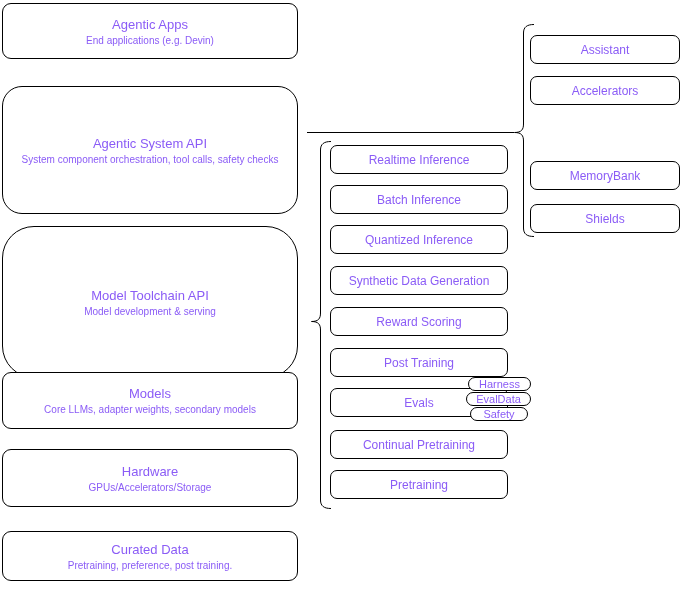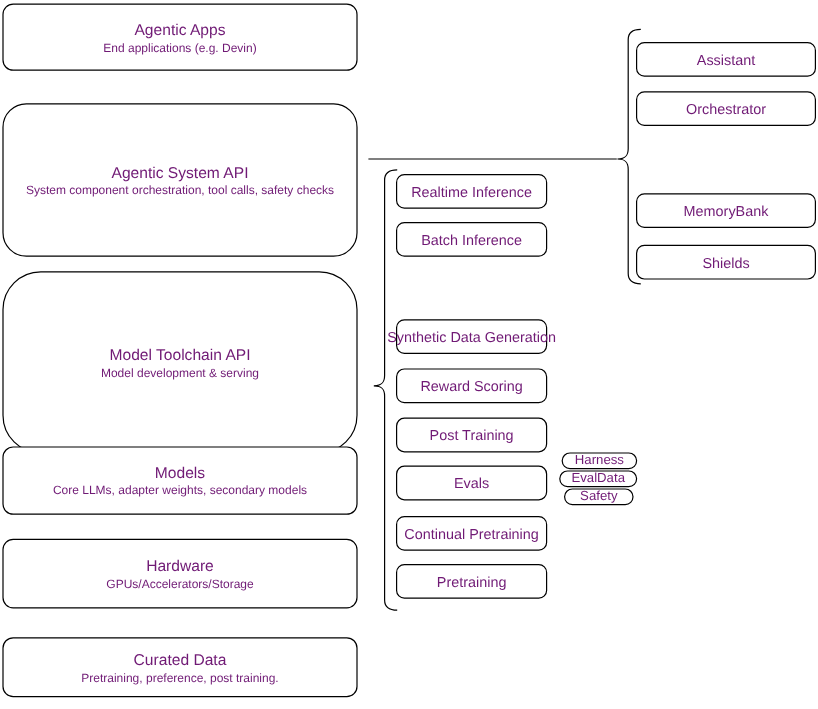--- a/index.html
+++ b/index.html
@@ -6,21 +6,21 @@
     margin: 0;
     padding: 0;
     background: #ffffff;
   }
   .canvas {
     position: relative;
     width: 682px;
     height: 591px;
     background: #ffffff;
     font-family: "Liberation Sans", sans-serif;
-    color: #701a75;
+    color: #8b5cf6;
     overflow: hidden;
   }
   .canvas * { box-sizing: border-box; }
   svg.connector-layer {
     position: absolute;
     left: 0; top: 0;
     width: 682px; height: 591px;
   }
   .box {
     position: absolute;
@@ -50,21 +50,21 @@
     height: 29px;
     border: 1px solid #000000;
     border-radius: 7px;
     background: #ffffff;
     display: flex;
     align-items: center;
     justify-content: center;
     font-size: 12px;
     white-space: nowrap;
   }
-  .node  { left: 330px; width: 126px; text-align: right; }
+  .node  { left: 330px; width: 178px; text-align: right; }
   .rnode { left: 530px; width: 150px; }
   .pill {
     position: absolute;
     height: 14px;
     border: 1px solid #000000;
     border-radius: 8px;
     background: #ffffff;
     display: flex;
     align-items: center;
     justify-content: center;
@@ -116,20 +116,23 @@
     <div class="box-title">Curated Data</div>
     <div class="box-subtitle">Pretraining, preference, post training.</div>
   </div>
 
   <div class="node" style="top:145px">
     <span>Realtime Inference</span>
   </div>
   <div class="node" style="top:185px">
     <span>Batch Inference</span>
   </div>
+  <div class="node" style="top:225px">
+    <span>Quantized Inference</span>
+  </div>
   <div class="node" style="top:266px">
     <span>Synthetic Data Generation</span>
   </div>
   <div class="node" style="top:307px">
     <span>Reward Scoring</span>
   </div>
   <div class="node" style="top:348px">
     <span>Post Training</span>
   </div>
   <div class="node" style="top:388px">
@@ -149,21 +152,21 @@
     <span>EvalData</span>
   </div>
   <div class="pill" style="left:470px;top:407px;width:58px">
     <span>Safety</span>
   </div>
 
   <div class="rnode" style="top:35px">
     <span>Assistant</span>
   </div>
   <div class="rnode" style="top:76px">
-    <span>Orchestrator</span>
+    <span>Accelerators</span>
   </div>
   <div class="rnode" style="top:204px">
     <span>Shields</span>
   </div>
   <div class="rnode" style="top:161px">
     <span>MemoryBank</span>
   </div>
 
 </div>
 

